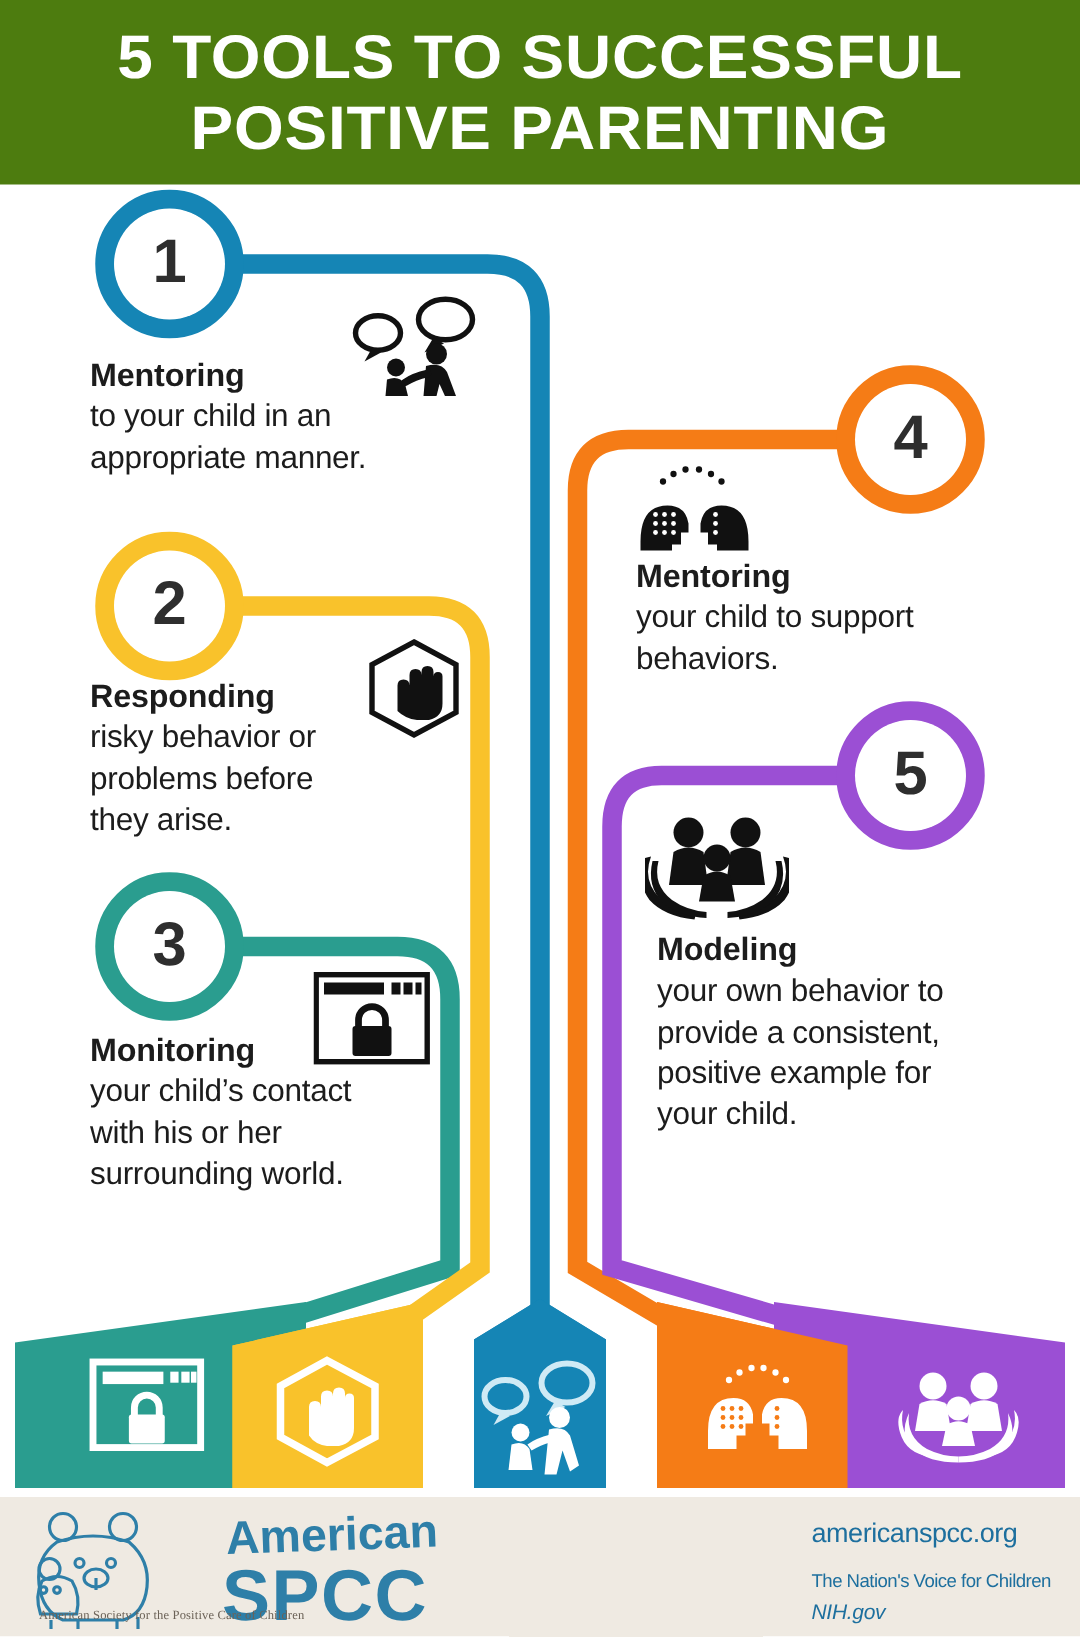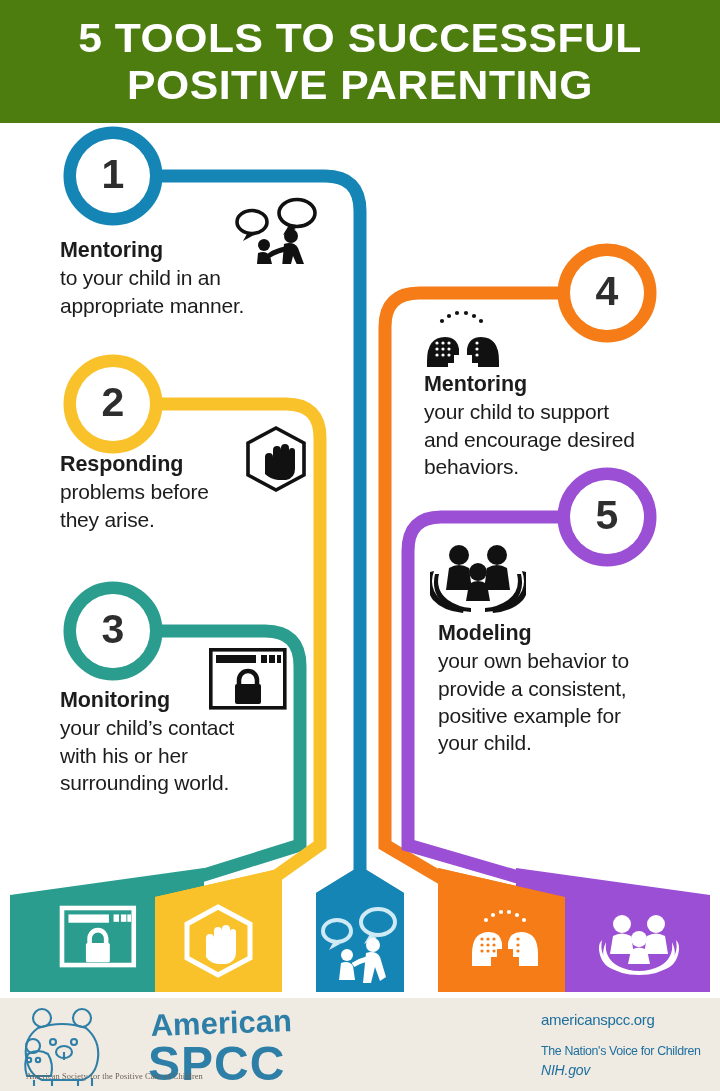--- a/index.html
+++ b/index.html
@@ -75,21 +75,21 @@
   }
   .logo-wrap { position:absolute; left:8px; top:4px; width:340px; height:86px; }
   .logo-tag {
     position:absolute; left:18px; top:70px;
     font-size:8.4px; color:#6b6257; letter-spacing:0.1px;
     font-family:"Liberation Serif", serif;
     white-space:nowrap;
     text-align:center;
   }
   .foot-right { position:absolute; left:541px; top:14px; color:#1d6f9e; }
-  .foot-right .u { font-size:15px; line-height:1.12; letter-spacing:-0.3px; }
+  .foot-right .u { font-size:18px; line-height:1.12; letter-spacing:-0.3px; }
   .foot-right .t { font-size:12.4px; line-height:1.25; letter-spacing:-0.35px; margin-top:15px;}
   .foot-right .n { font-size:14px; font-style:italic; margin-top:3px; letter-spacing:-0.2px;}
 </style>
 </head>
 <body>
 
 <div id="stage">
 
   <div class="header">
     <div class="l1">5 TOOLS TO SUCCESSFUL</div>
@@ -229,20 +229,21 @@
     <path d="M55 29 l-6 10 l13 -6 z" fill="#111"></path>
     <circle cx="57" cy="40" r="7" fill="#111"></circle>
     <path d="M50 48 q10 -3 14 4 l6 16 l-6 3 l-5 -11 l-3 12 h-8 z" fill="#111"></path>
     <path d="M51 53 q-9 2 -15 6" stroke="#111" stroke-width="5" fill="none" stroke-linecap="round"></path>
     <circle cx="30" cy="49" r="6" fill="#111"></circle>
     <path d="M24 57 q8 -3 12 3 l2 8 h-15 z" fill="#111"></path>
   </svg>
 
   <div class="txt" style="left:60px; top:452px; width:240px;">
     <div class="hd">Responding</div>
+    <div class="bd">risky behavior or</div>
     <div class="bd">problems before</div>
     <div class="bd">they arise.</div>
   </div>
   <svg class="icn" style="left:242px; top:425px; width:68px; height:68px;" viewBox="0 0 68 68">
     <polygon points="34,3 62,18 62,50 34,65 6,50 6,18" fill="none" stroke="#111" stroke-width="3.6"></polygon>
     <path d="M23 49 v-17 q0-4 4-4 t4 4 v-7 q0-4 4-4 t4 4 v-2 q0-4 4-4 t4 4 v3 q0-3 3-3 t3 3 v18 q0 9 -9 11 h-8 q-8 -1 -13 -6 z" fill="#111"></path>
   </svg>
 
   <div class="txt" style="left:60px; top:688px; width:250px;">
     <div class="hd">Monitoring</div>
@@ -256,21 +257,20 @@
     <rect x="52" y="7" width="6" height="8" fill="#111"></rect>
     <rect x="60" y="7" width="6" height="8" fill="#111"></rect>
     <rect x="68" y="7" width="4" height="8" fill="#111"></rect>
     <path d="M30 38 v-6 a9 9 0 0 1 18 0 v6" fill="none" stroke="#111" stroke-width="4.5"></path>
     <rect x="26" y="36" width="26" height="20" rx="2" fill="#111"></rect>
   </svg>
 
   <div class="txt" style="left:424px; top:372px; width:260px;">
     <div class="hd">Mentoring</div>
     <div class="bd">your child to support</div>
-    <div class="bd">and encourage desired</div>
     <div class="bd">behaviors.</div>
   </div>
   <svg class="icn" style="left:424px; top:305px; width:78px; height:62px;" viewBox="0 0 78 62">
     <g fill="#111">
       <circle cx="18" cy="16" r="2.1"></circle>
         <circle cx="25" cy="11" r="2.1"></circle>
       <circle cx="33" cy="8" r="2.1"></circle>
         <circle cx="42" cy="8" r="2.1"></circle>
       <circle cx="50" cy="11" r="2.1"></circle>
         <circle cx="57" cy="16" r="2.1"></circle>

